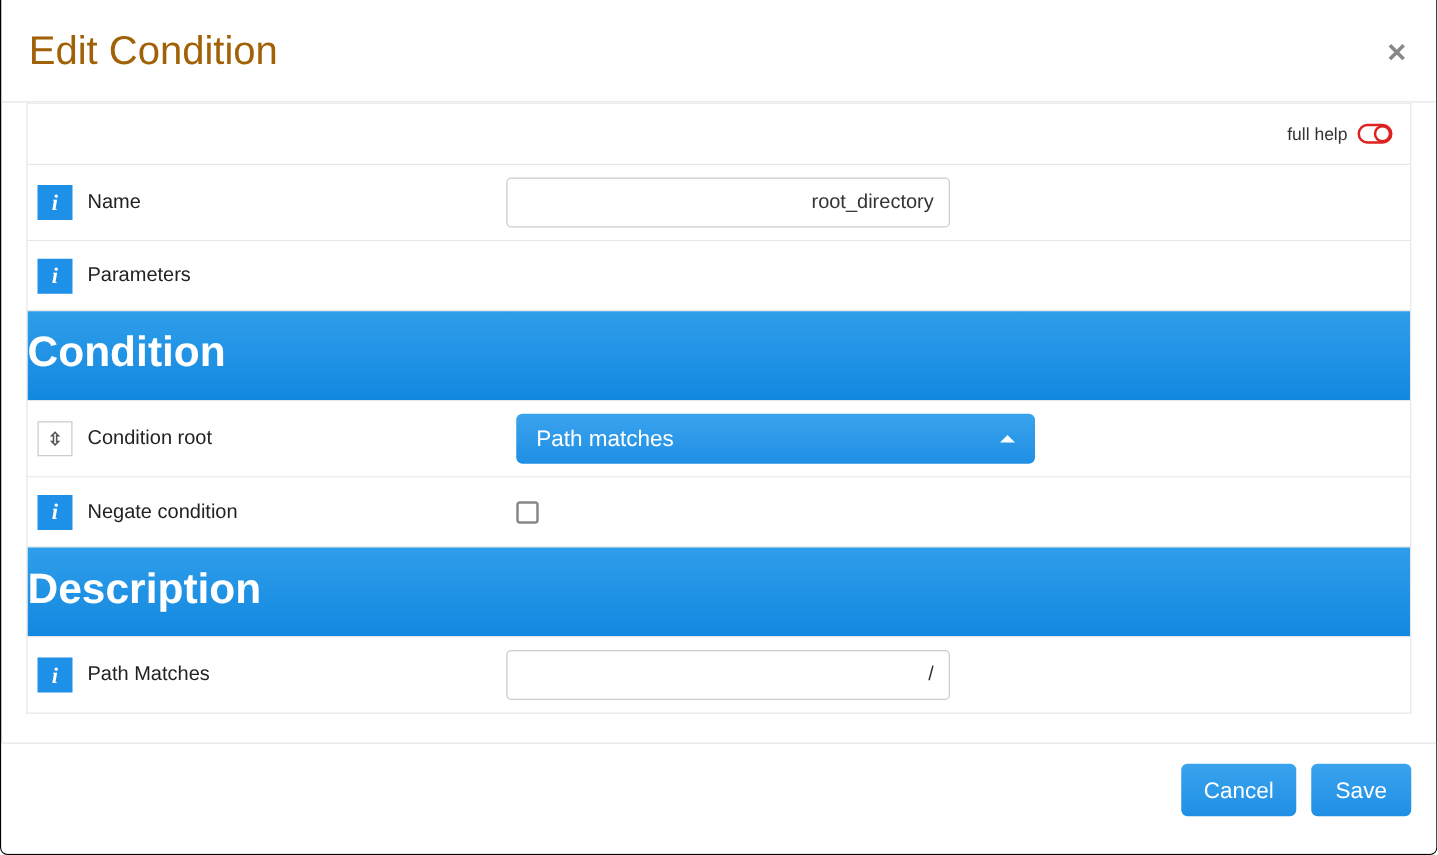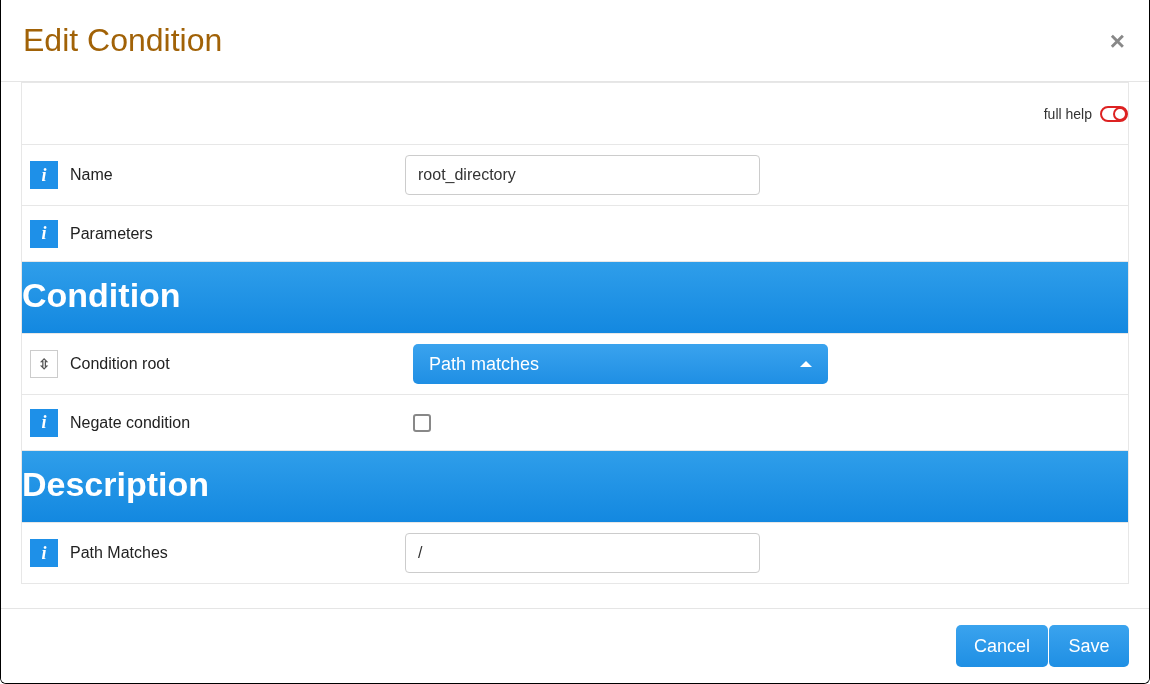--- a/index.html
+++ b/index.html
@@ -9,23 +9,23 @@
     .modal-header {
       display: flex; justify-content: space-between; align-items: center;
       padding: 22px 24px 22px 22px;
     }
     .modal-title { font-size: 32px; font-weight: 400; color: #a16207; }
     .close-x { font-size: 26px; color: #888; cursor: pointer; font-weight: 600; line-height: 1; }
 
     .modal-body { border-top: 1px solid #e5e5e5; padding: 0 20px; }
 
     .help-bar {
-      border: 1px solid #e7e7e7; height: 63px;
+      border: 1px solid #e7e7e7; height: 50px;
       display: flex; align-items: center; justify-content: flex-end;
-      gap: 8px; background: #fff; margin-top: 0;
+      padding-right: 14px; gap: 8px; background: #fff; margin-top: 0;
     }
     .help-label { font-size: 14px; color: #333; }
     .toggle {
       width: 28px; height: 16px; border: 2px solid #d22; border-radius: 999px;
       position: relative; display: inline-block;
     }
     .toggle::after {
       content: ""; position: absolute; width: 10px; height: 10px; border-radius: 50%;
       background: #fff; border: 2px solid #d22; top: -1px; right: -1px;
     }
@@ -44,21 +44,21 @@
     }
     .info-box.alt {
       background: #fff; color: #555; border: 1px solid #ccc;
       font-style: normal; font-family: inherit; font-size: 14px;
     }
     .field-label { font-weight: 400; font-size: 16px; color: #222; }
 
     .input-cell { flex: 1; display: flex; align-items: center; }
     input[type="text"].txt {
       width: 355px; height: 40px; padding: 6px 12px;
-      border: 1px solid #ccc; border-radius: 4px; font-size: 16px; color: #333;
+      border: 1px solid #ccc; border-radius: 4px; font-size: 16px; color: #333; text-align: right;
     }
 
     .section-banner {
       background: linear-gradient(#2f9eea, #1388e0);
       color: #fff; font-size: 34px; font-weight: 700;
       padding: 14px 10px 18px 0;
       border: 1px solid #e7e7e7; border-top: none;
     }
 
     .dropdown {
@@ -73,22 +73,22 @@
     }
 
     .checkbox {
       width: 18px; height: 18px; border: 2px solid #888; border-radius: 3px;
       display: inline-block; margin-left: 8px;
     }
 
     .modal-footer {
       position: absolute; left: 0; right: 0; bottom: 0;
       border-top: 1px solid #e5e5e5;
-      display: flex; justify-content: flex-end; gap: 1px;
-      padding: 16px 20px 16px 20px; background: #fff;
+      display: flex; justify-content: flex-end; gap: 12px;
+      padding: 16px 20px 30px 20px; background: #fff;
     }
     .btn {
       min-width: 80px; height: 42px; padding: 0 18px; border-radius: 5px;
       background: linear-gradient(#3aa3ee, #1f8fe4); color: #fff; font-size: 18px;
       display: inline-flex; align-items: center; justify-content: center; cursor: pointer;
       border: none;
     }
   </style>
 </head>
 <body>

